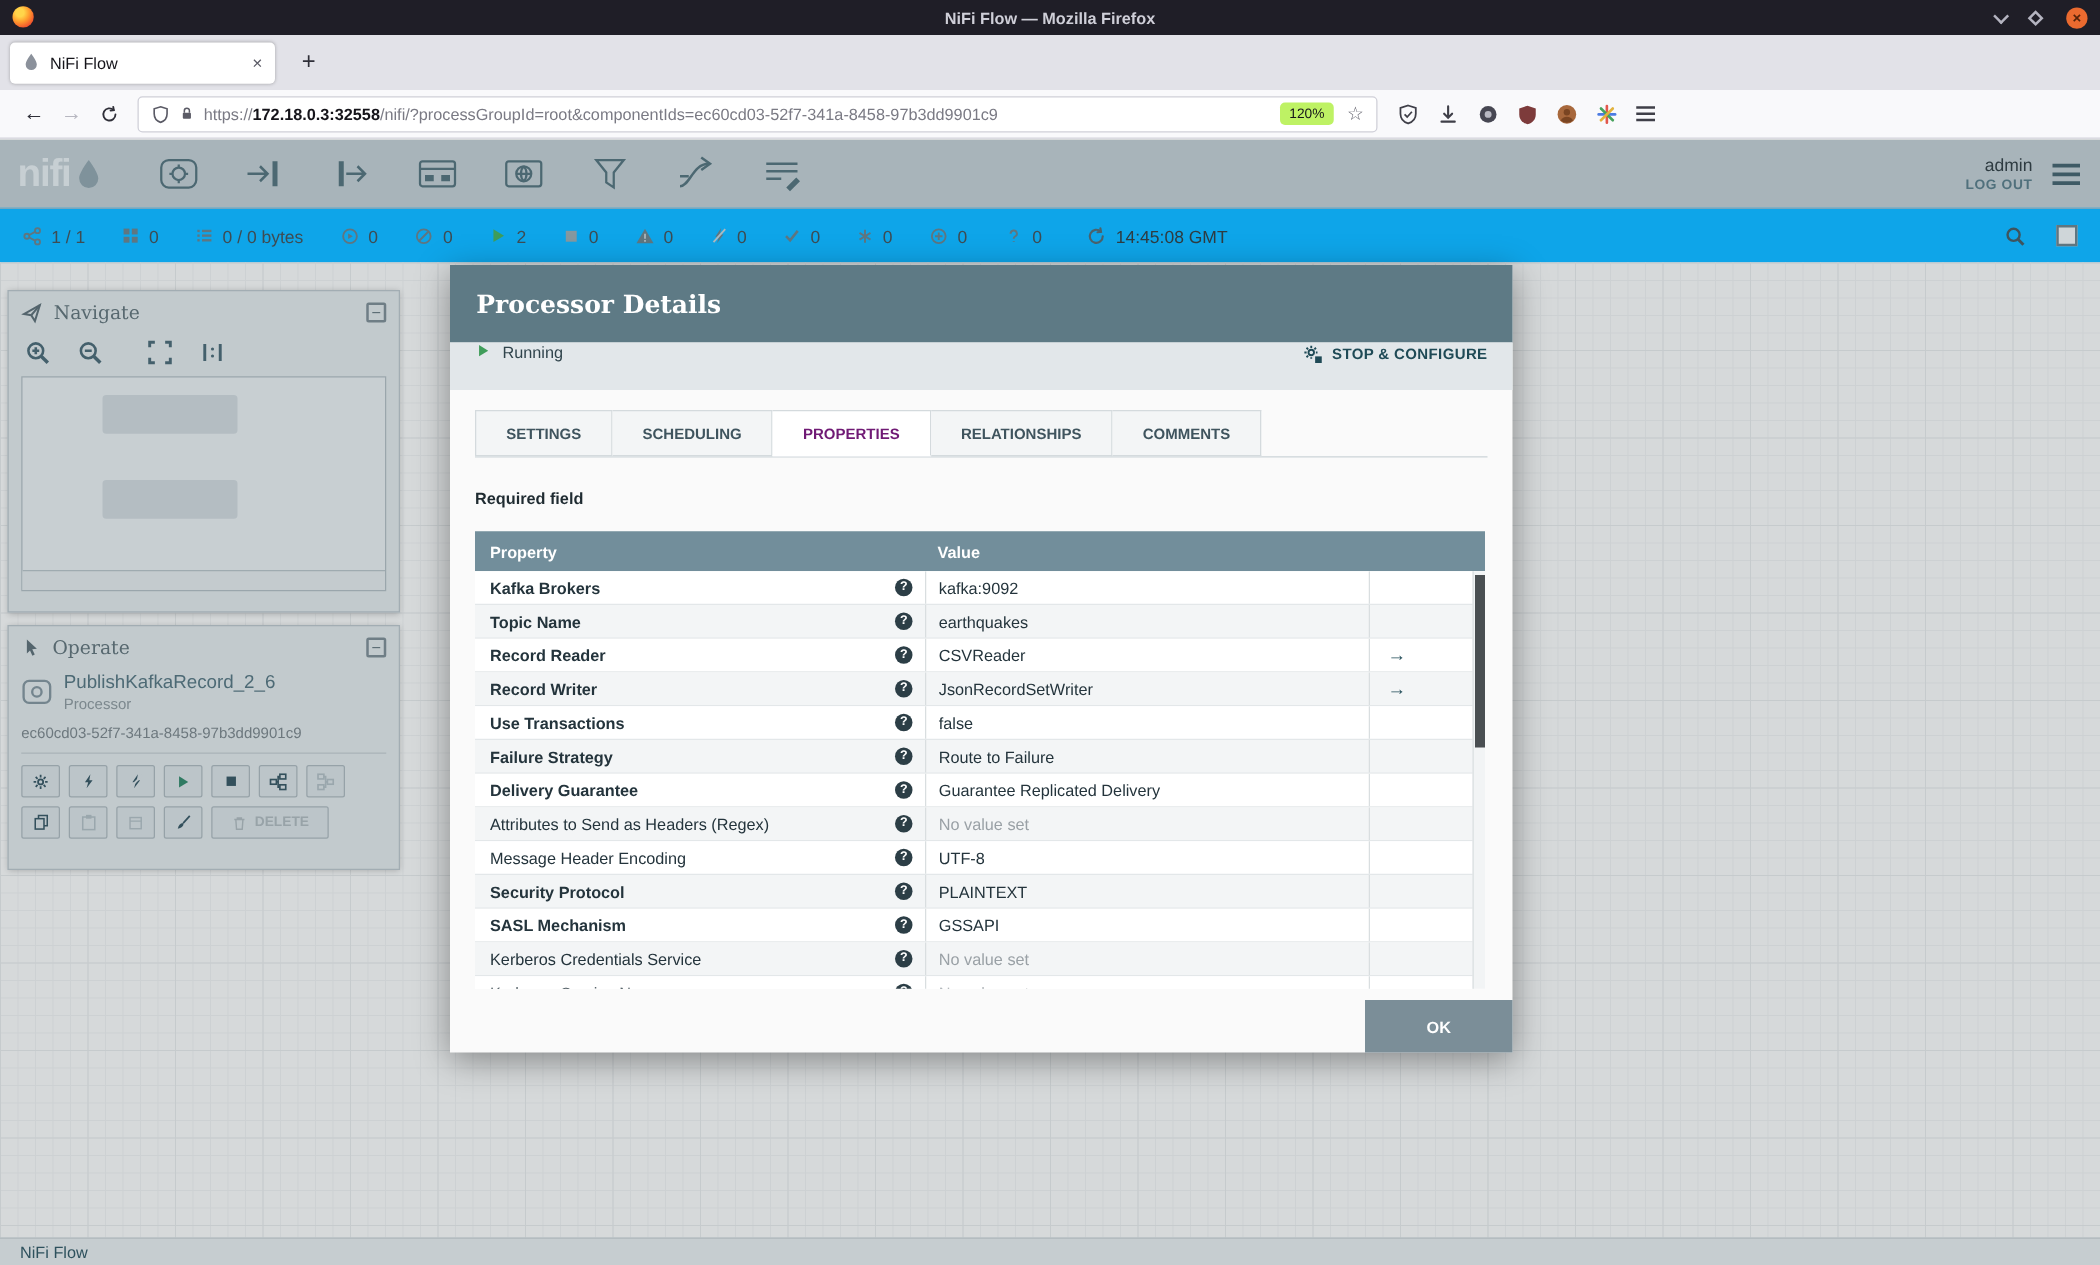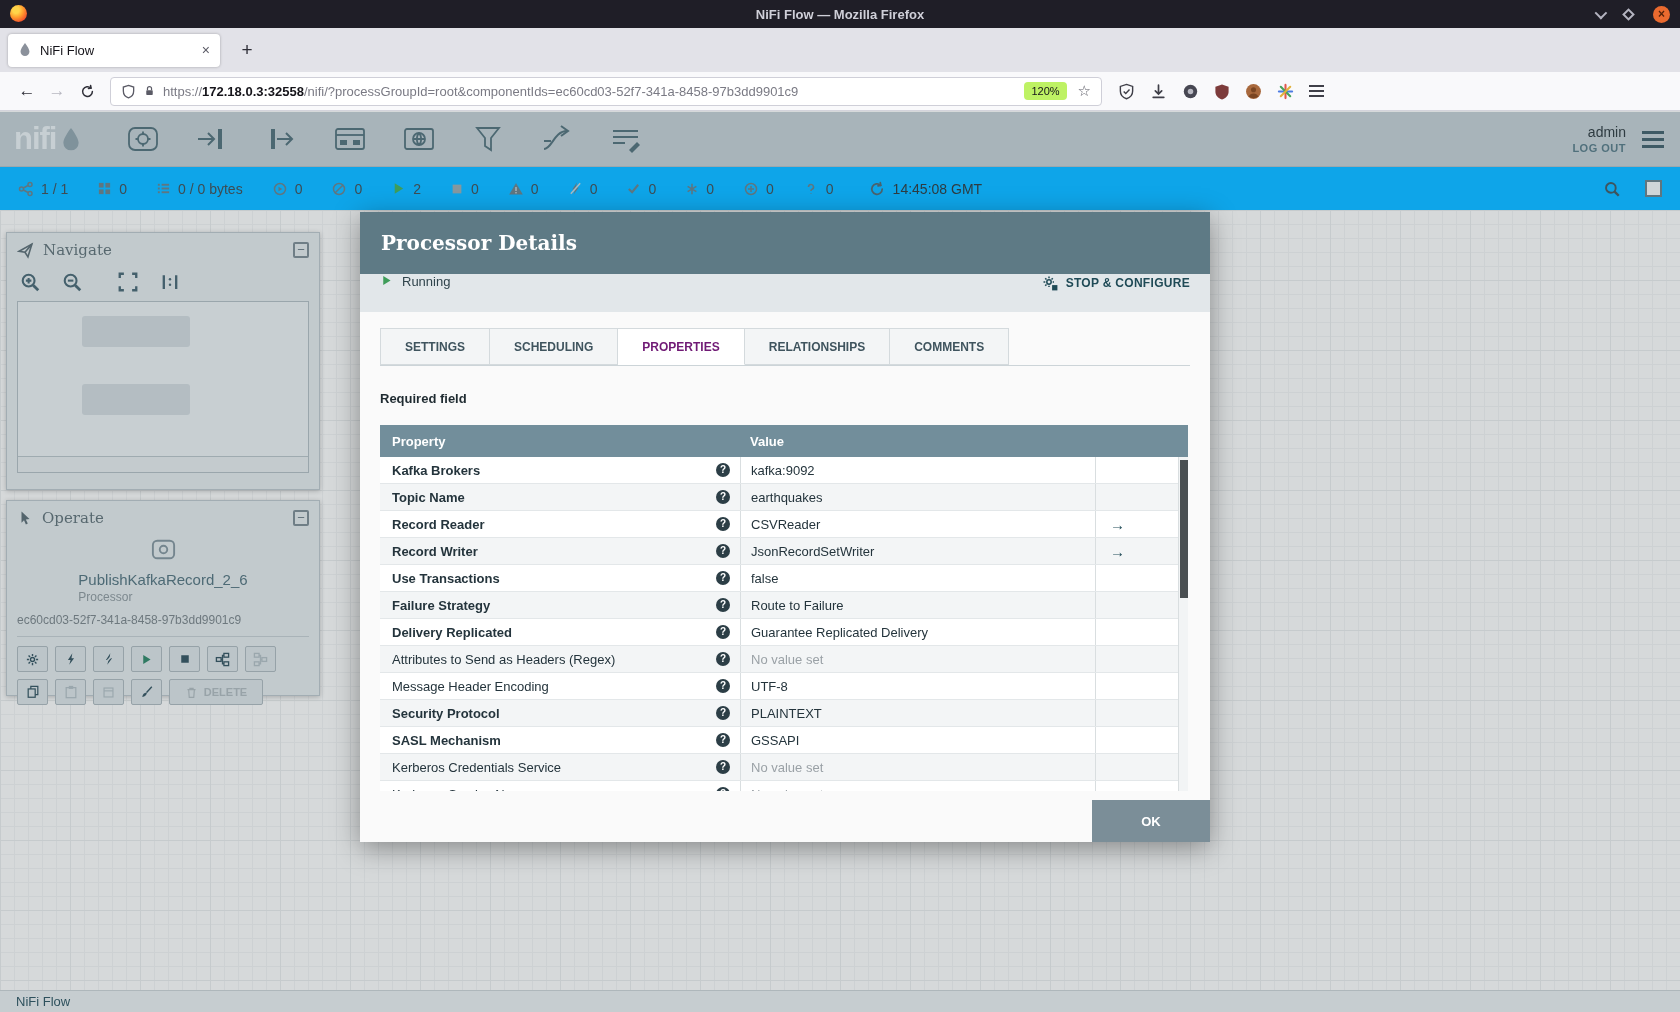--- a/index.html
+++ b/index.html
@@ -77,21 +77,21 @@
   .panel-title { font-family:"DejaVu Serif", serif; font-size:15px; color:#57686f; }
   .collapse-btn { margin-left:auto; width:16px; height:16px; border:2px solid #6f7e86; border-radius:2px; color:#5d6e76; font-size:13px; line-height:11px; text-align:center; }
   .navigate { top:232px; height:258px; }
   .nav-tools { display:flex; align-items:center; gap:20px; padding:4px 12px 8px; color:#44606c; }
   .birdseye { margin:0 10px 10px; height:172px; background:#c8cfd2; border:1px solid #9aa6ac; position:relative; }
   .ghost-rect { position:absolute; left:64px; width:108px; height:31px; background:#b4bdc2; border-radius:3px; }
   .birdseye-foot { position:absolute; left:0; right:0; bottom:0; height:16px; border-top:1px solid #9fabb0; background:#c4cbce; }
 
   .operate { top:500px; height:196px; }
   .op-body { margin:2px 10px 10px; }
-  .op-name-row { display:flex; align-items:center; gap:9px;flex-direction:column; }
+  .op-name-row { display:flex; align-items:center; gap:9px; }
   .proc-badge { width:25px; height:25px; color:#74858e; }
   .op-name { font-size:15px; color:#4d6a75; }
   .op-type { font-size:12px; color:#7c888e; margin-top:2px; }
   .op-id { font-size:12px; color:#6d787e; margin-top:9px; }
   .op-divider { height:1px; background:#a9b3b8; margin:9px 0; }
   .btn-row { display:flex; gap:7px; margin-top:7px; }
   .op-btn { width:31px; height:26px; background:#bcc5c9; border:1px solid #96a2a8; border-radius:2px; display:flex; align-items:center; justify-content:center; color:#33505c; }
   .op-btn.disabled { color:#9aa7ad; }
   .op-btn.play { color:#2f7a62; }
   .op-btn.wide { width:94px; gap:6px; color:#98a3a8; font-size:11px; font-weight:bold; }
@@ -606,21 +606,21 @@
           <div class="prow">
             <div class="pcell pname req">
               <span class="pname-text">Failure Strategy</span>
               <span class="help-badge">?</span>
             </div>
             <div class="pcell pvalue">Route to Failure</div>
             <div class="pcell pgoto"></div>
           </div>
           <div class="prow">
             <div class="pcell pname req">
-              <span class="pname-text">Delivery Replicated</span>
+              <span class="pname-text">Delivery Guarantee</span>
               <span class="help-badge">?</span>
             </div>
             <div class="pcell pvalue">Guarantee Replicated Delivery</div>
             <div class="pcell pgoto"></div>
           </div>
           <div class="prow">
             <div class="pcell pname">
               <span class="pname-text">Attributes to Send as Headers (Regex)</span>
               <span class="help-badge">?</span>
             </div>

